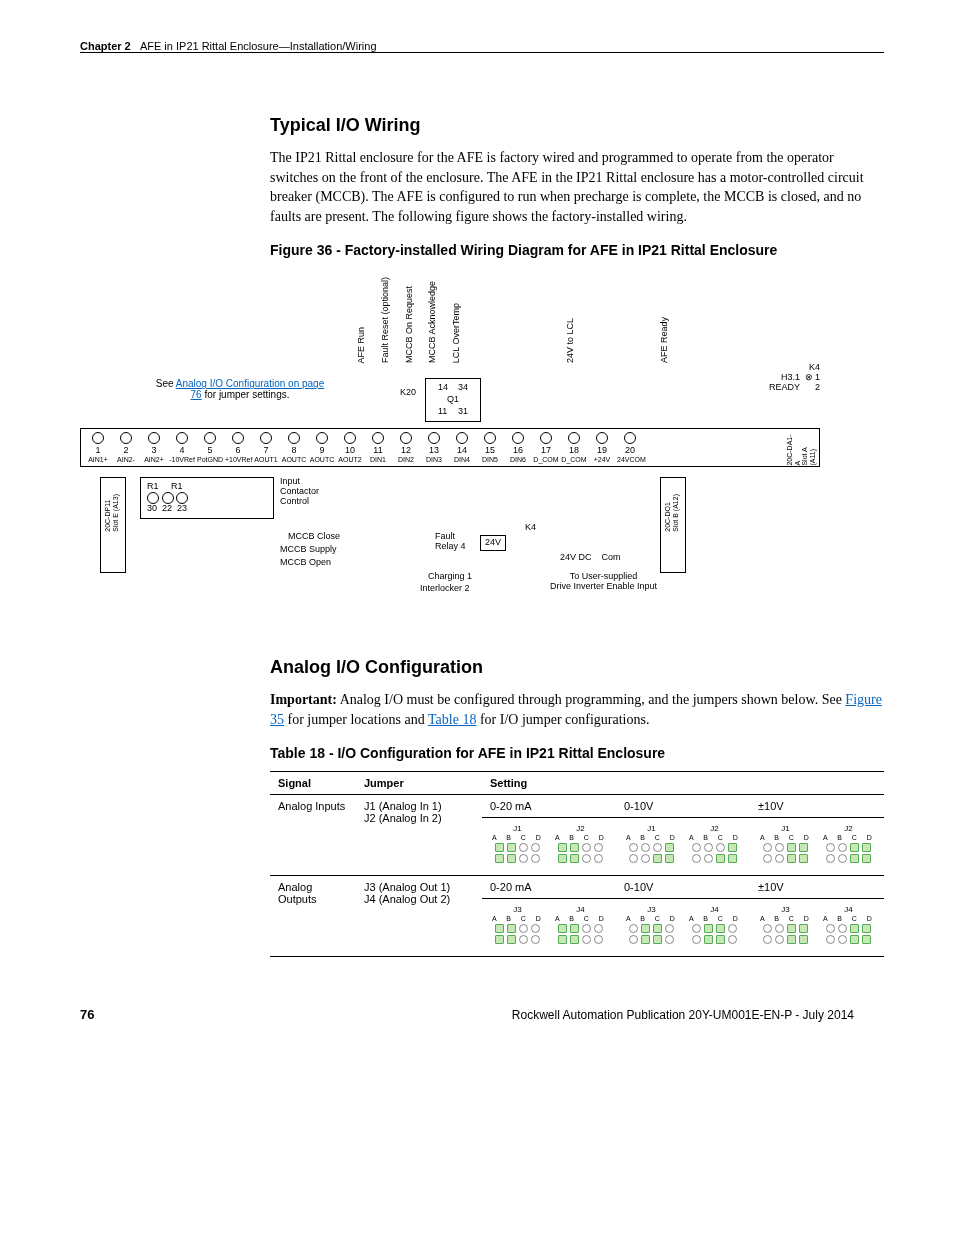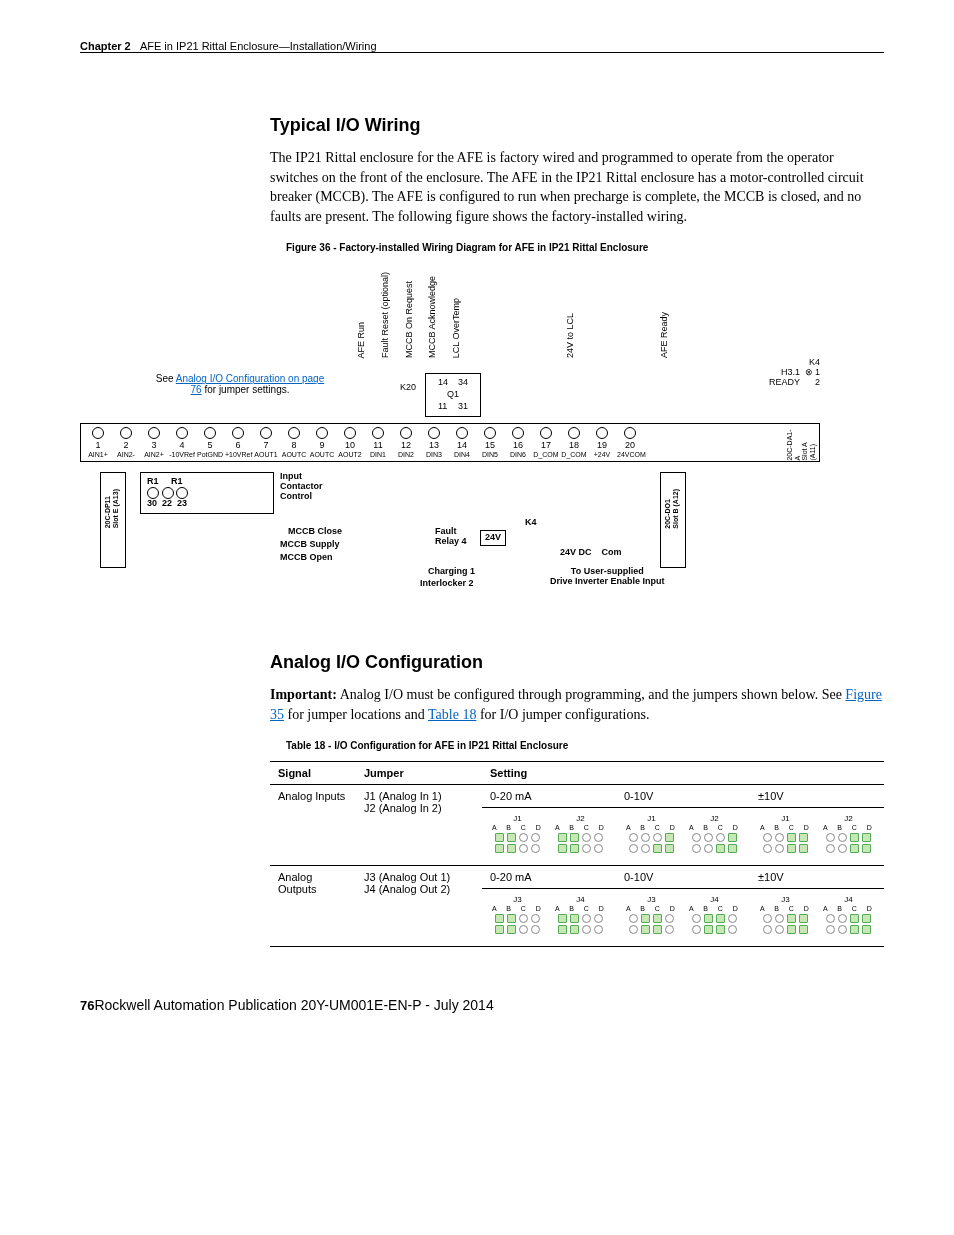--- a/index.html
+++ b/index.html
@@ -33,22 +33,22 @@
     margin: 0 0 12px 0;
   }
   p.body {
     font-size: 14px;
     line-height: 1.4;
     margin: 0 0 16px 0;
   }
   .fig-caption {
     font-family: Arial, Helvetica, sans-serif;
     font-weight: bold;
-    font-size: 10px;
-    margin: 8px 0 10px 16px;
+    font-size: 14px;
+    margin: 8px 0 10px 0;
   }
   .diagram {
     font-family: Arial, Helvetica, sans-serif;
     font-size: 9px;
     line-height: 1.1;
     border: none;
     margin-bottom: 30px;
     position: relative;
   }
   .vlabels {
@@ -121,21 +121,20 @@
   .slot-label {
     writing-mode: vertical-rl;
     transform: rotate(180deg);
     font-size: 7px;
     position: absolute;
   }
   .lower {
     position: relative;
     height: 150px;
     margin-top: 10px;
-    font-weight: bold;
   }
   .lowbox {
     position: absolute;
     border: 1px solid #000;
     font-size: 9px;
     padding: 4px 6px;
   }
   .lowbox .o {
     border: 1px solid #000;
     border-radius: 50%;
@@ -205,21 +204,21 @@
     border-radius: 1px;
   }
   .footer {
     margin-top: 50px;
     display: flex;
     justify-content: space-between;
     align-items: baseline;
     font-family: Arial, Helvetica, sans-serif;
   }
   .footer .pg { font-weight: bold; font-size: 13px; }
-  .footer .pub { font-size: 14px; flex: 1; text-align: left; }
+  .footer .pub { font-size: 12px; flex: 1; text-align: right; }
 </style>
 </head>
 <body>
 
 <div class="page">
   <div class="running-head">
     <b>Chapter 2</b>&nbsp;&nbsp;&nbsp;<span>AFE in IP21 Rittal Enclosure—Installation/Wiring</span>
     <div class="header-line"></div>
   </div>
 

